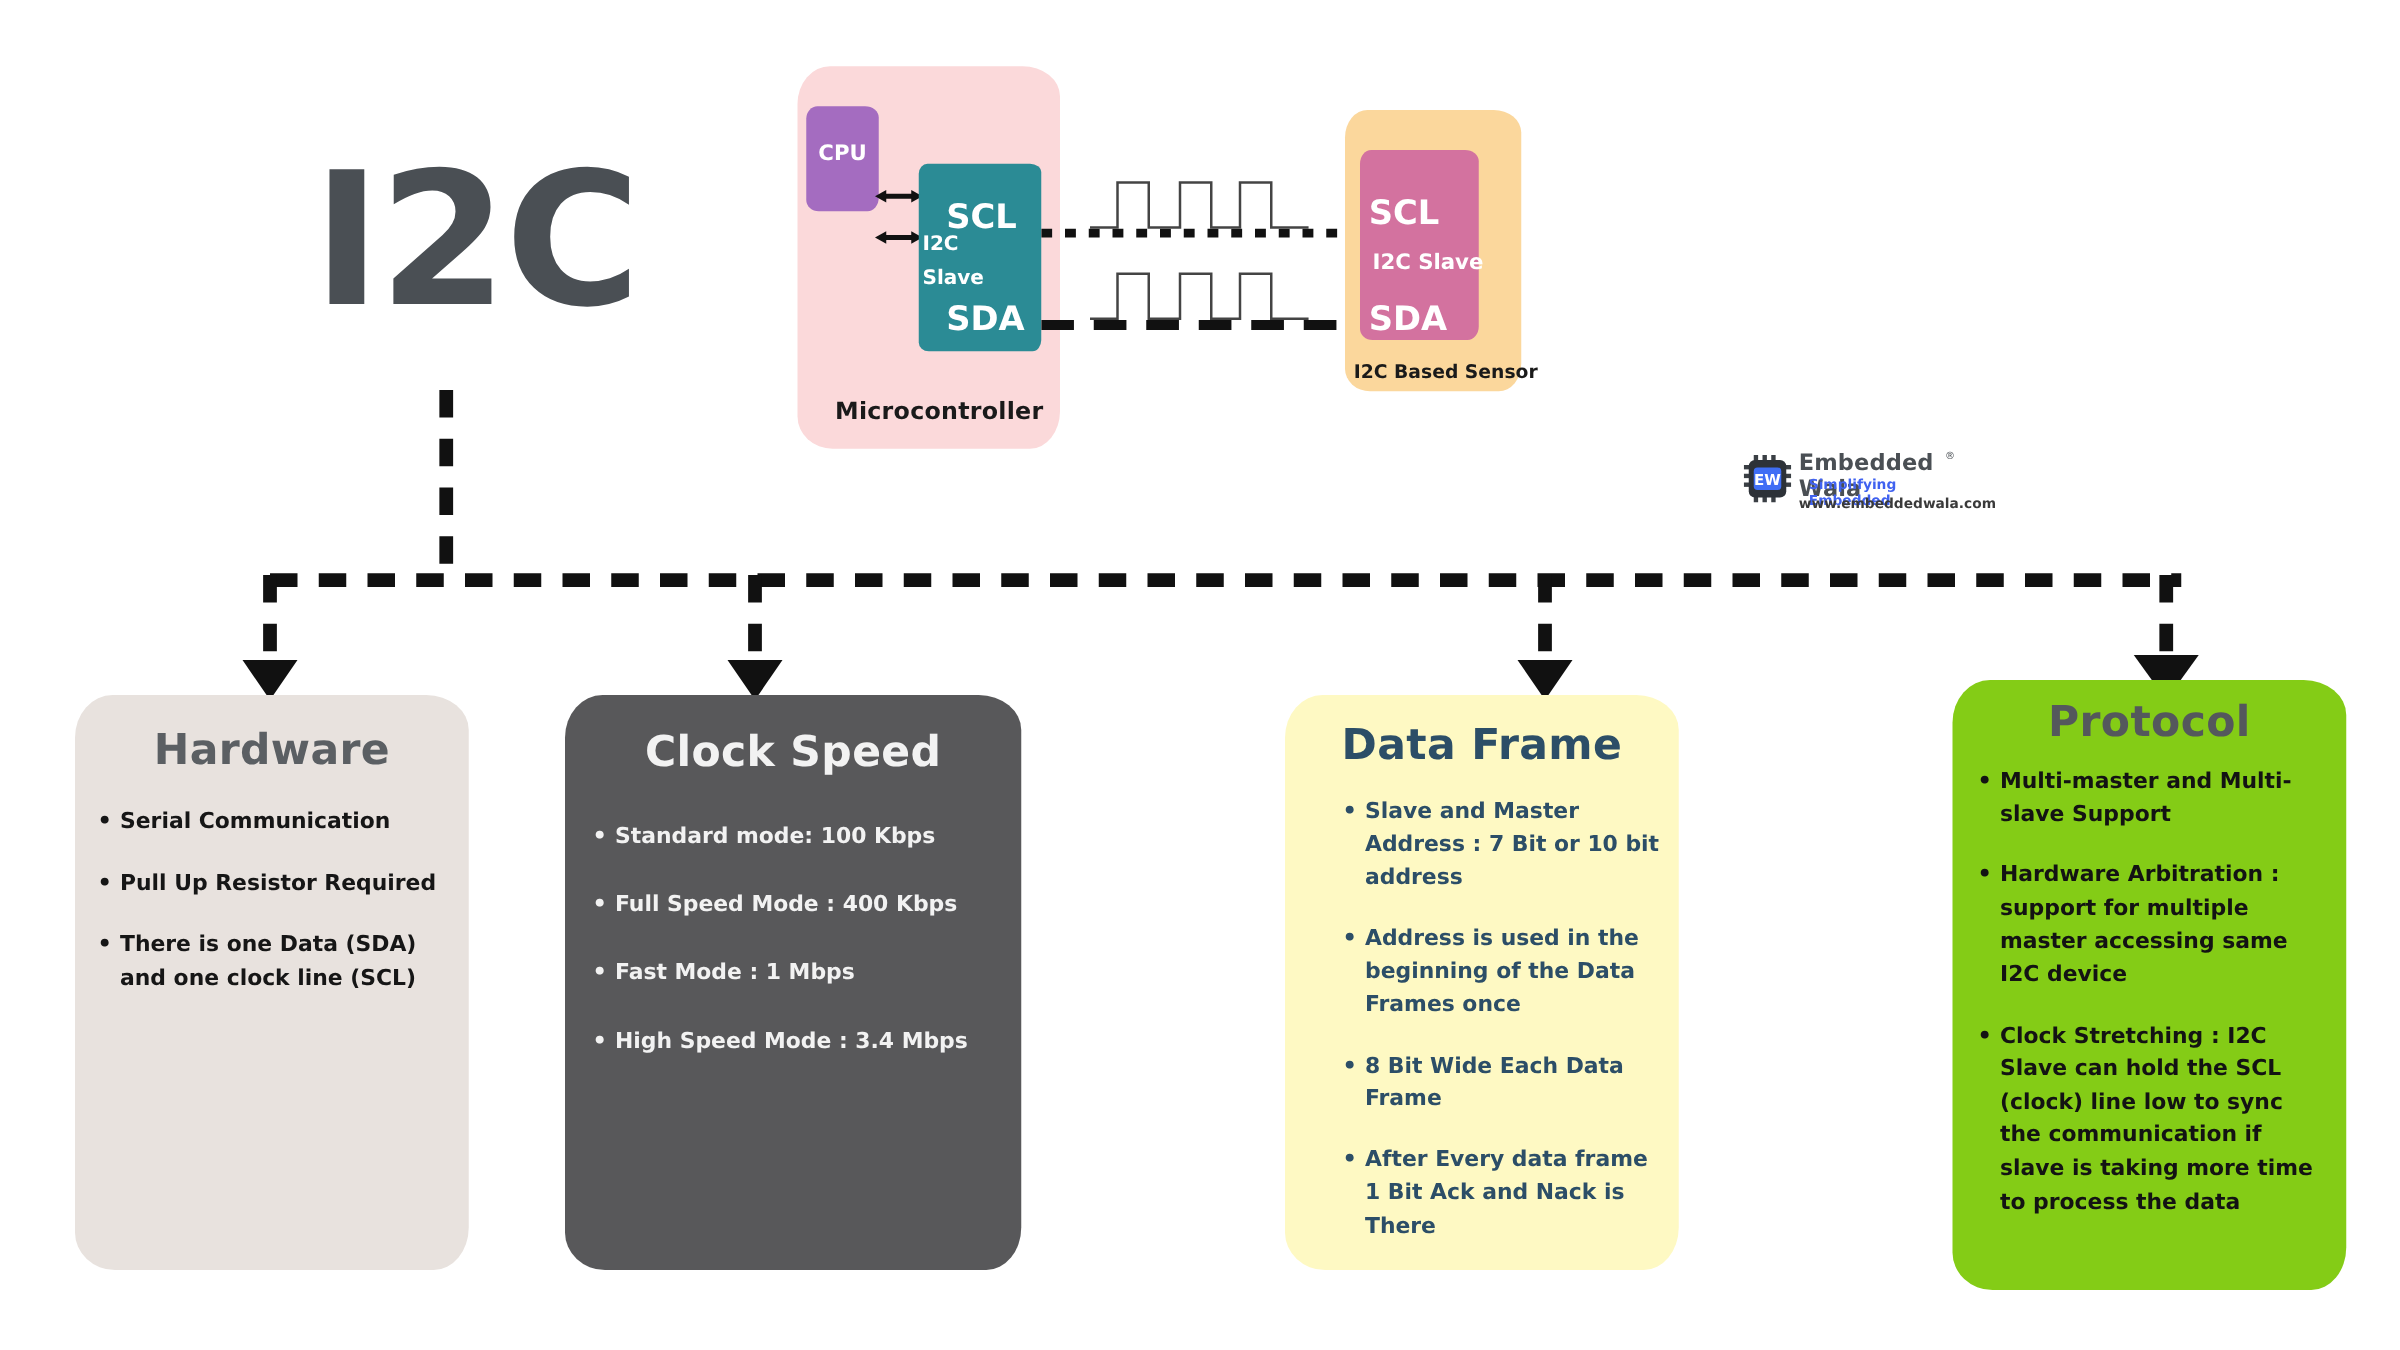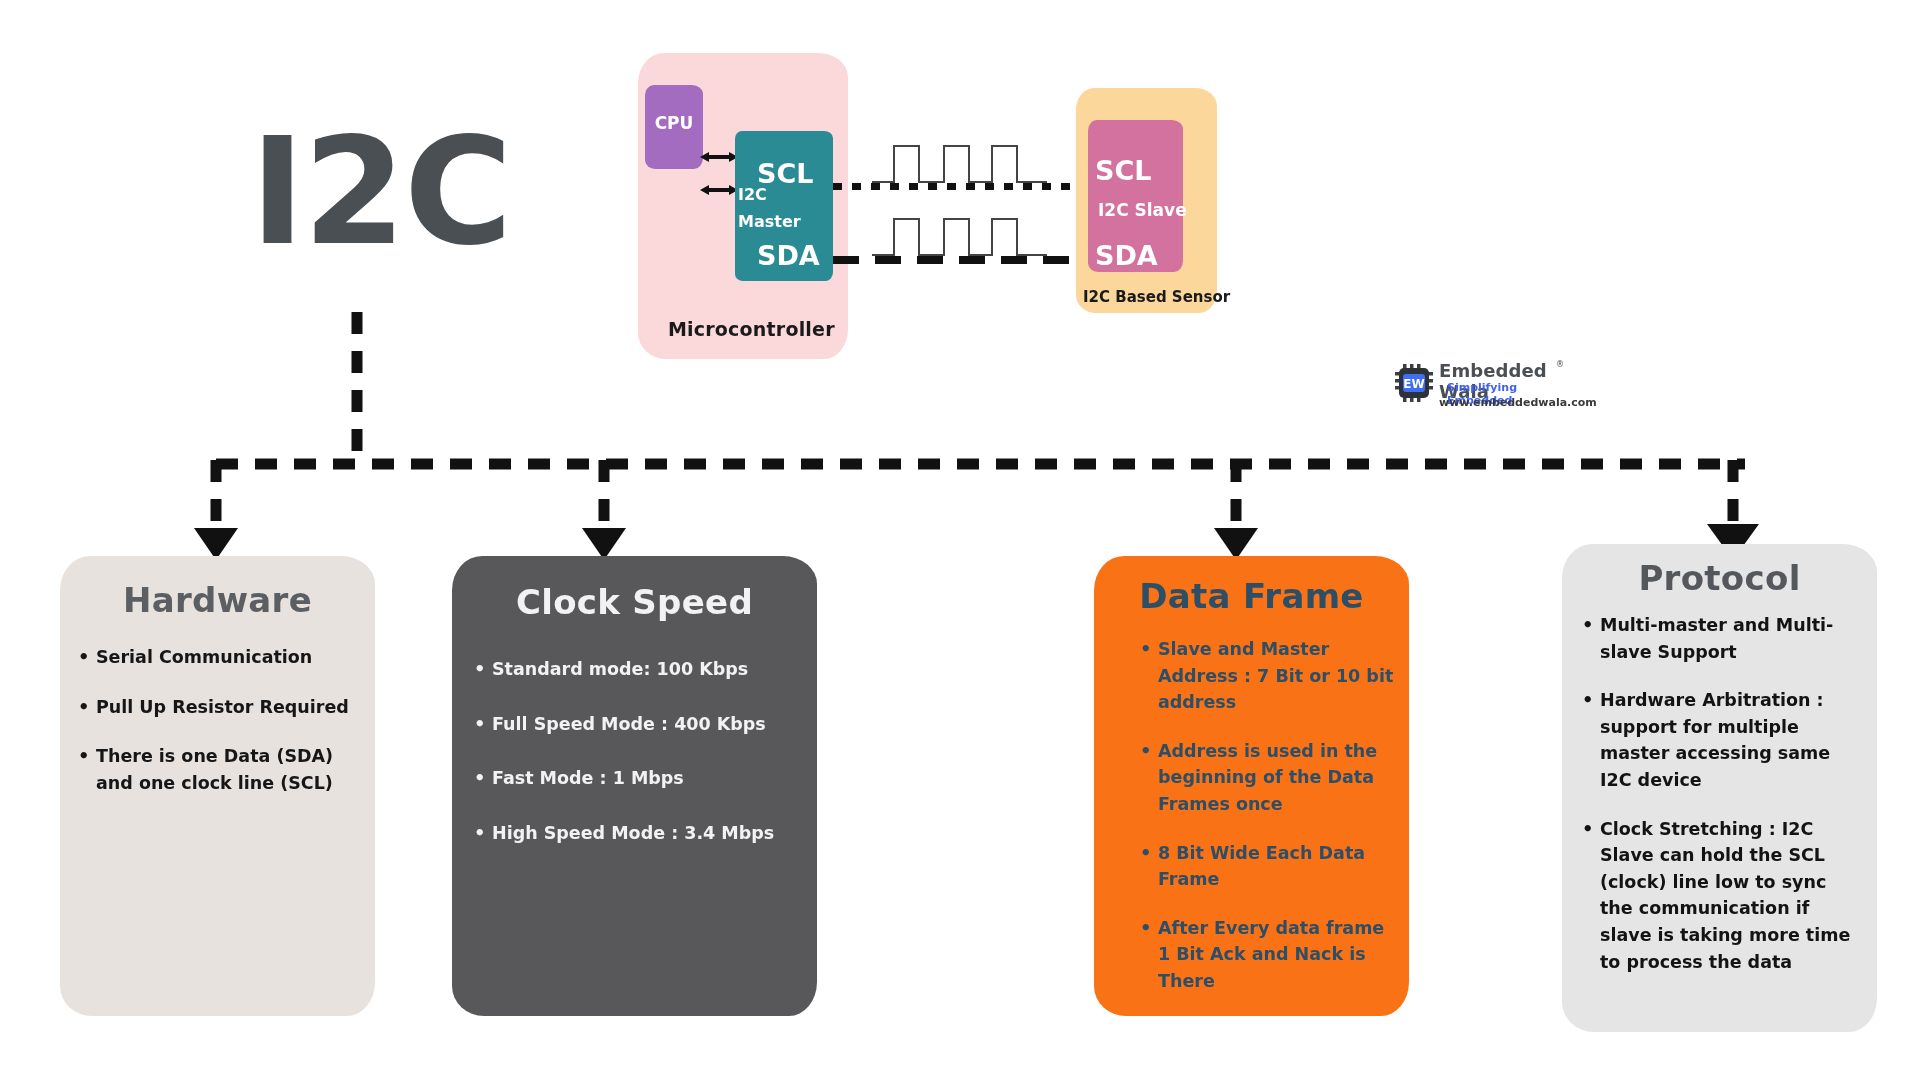--- a/index.html
+++ b/index.html
@@ -222,33 +222,33 @@
     background: #58585a;
     border-radius: 30px 34px 28px 32px / 34px 28px 34px 30px;
   }
   #card-clock .card-title { color:#f2f2f2; margin-top: 26px; }
   #card-clock ul { margin-top: 34px; padding: 0 18px 0 20px; }
   #card-clock li { color:#f2f2f2; margin-bottom: 28px; }
   #card-clock li::before { color:#f2f2f2; }
 
   
   #card-dataframe {
-    left: 1094px; top: 556px; width: 315px; height: 460px;
-    background: #f97316;
+    left: 1028px; top: 556px; width: 315px; height: 460px;
+    background: #fef9c3;
     border-radius: 30px 34px 28px 32px / 34px 28px 34px 30px;
   }
   #card-dataframe .card-title { color:#2c4e67; margin-top: 20px; }
   #card-dataframe ul { margin-top: 20px; padding: 0 14px 0 16px; margin-left: 28px; }
   #card-dataframe li { color:#2c4e67; margin-bottom: 22px; }
   #card-dataframe li::before { color:#2c4e67; }
 
   
   #card-protocol {
     left: 1562px; top: 544px; width: 315px; height: 488px;
-    background: #e5e5e5;
+    background: #84cc16;
     border-radius: 30px 34px 28px 32px / 34px 28px 34px 30px;
   }
   #card-protocol .card-title { color:#54585c; margin-top: 14px; }
   #card-protocol ul { margin-top: 14px; padding: 0 16px 0 18px; }
   #card-protocol li { color:#131313; margin-bottom: 22px; }
   #card-protocol li::before { color:#131313; }
 </style>
 </head>
 <body>
 
@@ -270,21 +270,21 @@
     </svg>
     <svg class="arrow-dbl a2" viewBox="0 0 38 14">
       <line x1="6" y1="7" x2="32" y2="7" stroke="#111" stroke-width="4"></line>
       <polygon points="0,7 9,2 9,12" fill="#111"></polygon>
       <polygon points="38,7 29,2 29,12" fill="#111"></polygon>
     </svg>
 
     <div class="master-block"></div>
     <div class="master-scl">SCL</div>
     <div class="master-name1">I2C</div>
-    <div class="master-name2">Master</div>
+    <div class="master-name2">Slave</div>
     <div class="master-sda">SDA</div>
 
     <div class="mcu-label">Microcontroller</div>
 
     <div class="bus-line bus-scl"></div>
     <div class="bus-line bus-sda"></div>
 
     <svg class="wave wave-top" width="175" height="48" viewBox="0 0 175 48">
       <polyline points="0,42 22,42 22,6 47,6 47,42 72,42 72,6 97,6 97,42 120,42 120,6 145,6 145,42 175,42" fill="none" stroke="#444" stroke-width="2"></polyline>
     </svg>

